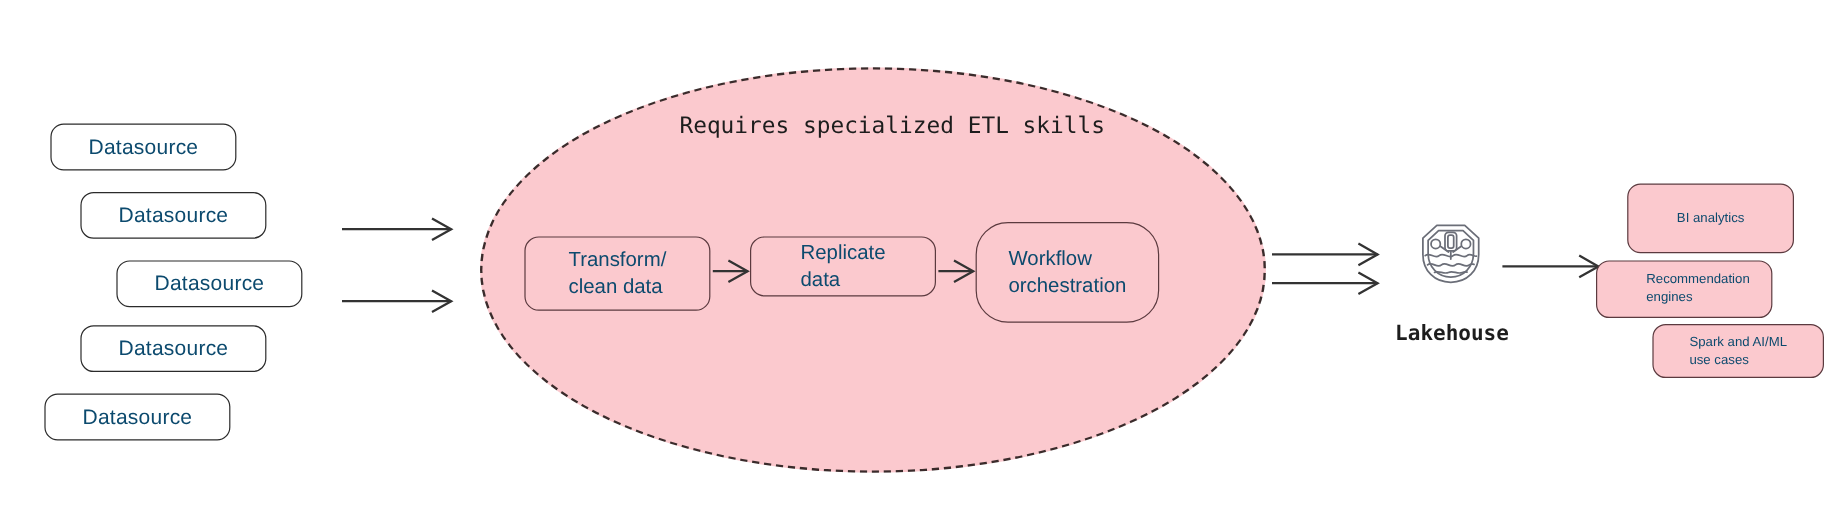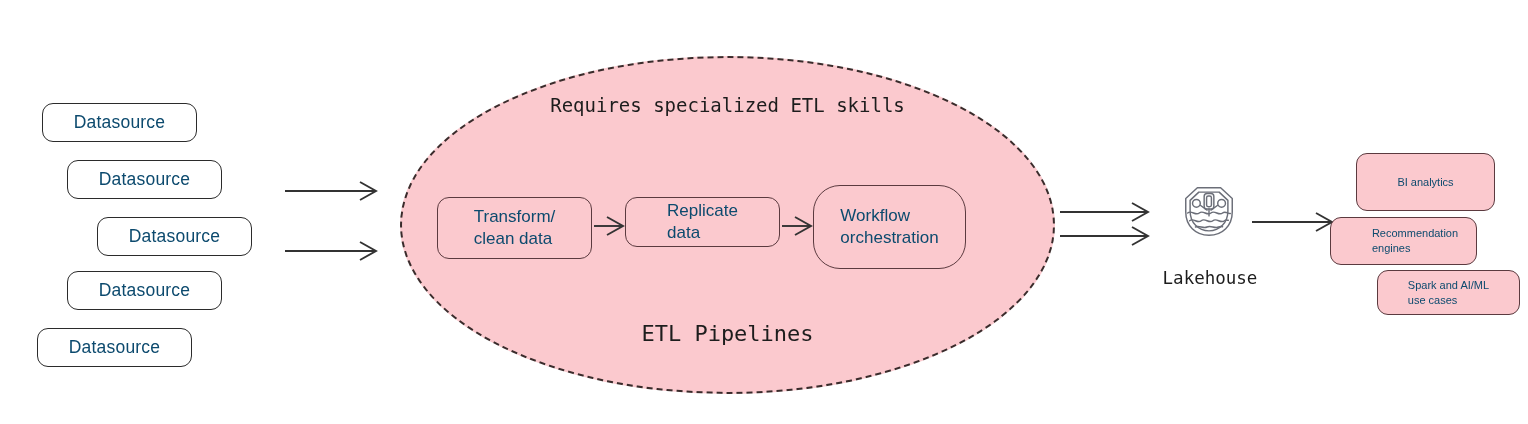--- a/index.html
+++ b/index.html
@@ -115,22 +115,21 @@
         <path class="arrow-line" d="M14 14 L105 14"></path>
         <path class="arrow-head" d="M89 5 L105 14 L89 23"></path>
       </svg>
       <svg class="arrow-svg" width="119" height="28" style="left: 271px; top: 237px;">
         <path class="arrow-line" d="M14 14 L105 14"></path>
         <path class="arrow-head" d="M89 5 L105 14 L89 23"></path>
       </svg>
     </div>
 
   <div class="ellipse" id="etl-ellipse" style="left: 400px; top: 56px; width: 655px; height: 338px;"></div>
-  <div class="ellipse-title" id="etl-caption-top" style="left: 400px; width: 655px; top: 94px; font-size: 19px;">Requires specialized ETL skills</div>
-  <div class="ellipse-title" id="etl-caption-bottom" style="left: 400px; width: 655px; top: 321px; font-size: 22px;">ETL Pipelines</div>
+  <div class="ellipse-title" id="etl-caption-top" style="left: 416px; width: 655px; top: 94px; font-size: 19px;">Requires specialized ETL skills</div>
 
   <div id="etl-stages">
       <div class="node-box pink-box" style="left: 437px; top: 197px; width: 155px; height: 62px;">Transform/
 clean data</div>
       <div class="node-box pink-box" style="left: 625px; top: 197px; width: 155px; height: 50px;">Replicate
 data</div>
       <div class="node-box pink-box" style="left: 813px; top: 185px; width: 153px; height: 84px; border-radius: 27px;">Workflow
 orchestration</div>
     </div>
   <div id="stage-arrows">
@@ -166,21 +165,21 @@
       <rect class="lh-stroke" x="27" y="13" width="10" height="16" rx="3"></rect>
       <rect class="lh-stroke" x="29.5" y="15.5" width="5" height="11" rx="1.8"></rect>
       <circle class="lh-stroke" cx="19" cy="23" r="4"></circle>
       <circle class="lh-stroke" cx="45" cy="23" r="4"></circle>
       <path class="lh-stroke" d="M23 25 L30 30 M41 25 L34 30 M32 29 L32 36"></path>
       <path class="lh-stroke" d="M10 33 C14 29.5 18 36.5 22 33 C26 29.5 30 36.5 34 33 C38 29.5 42 36.5 46 33 C49 30.4 52 34.3 54 33.5"></path>
       <path class="lh-stroke" d="M12 41 C16 37.5 20 44.5 24 41 C28 37.5 32 44.5 36 41 C40 37.5 44 44.5 48 41 C49.6 39.6 51 40.6 52 40.6"></path>
       <path class="lh-stroke" d="M18 47.5 C22 45.5 26 49.5 30 47.5 C34 45.5 38 49.5 42 47.5 C43.6 46.7 45 47 46 47.2"></path>
     </svg>
   </div>
-  <div class="lh-label" id="lakehouse-label" style="left: 1150px; top: 268px; width: 120px;">Lakehouse</div>
+  <div class="lh-label" id="lakehouse-label" style="left: 1150px; top: 268px; width: 120px; font-weight: bold;">Lakehouse</div>
 
   <div id="consumers">
       <div class="node-box out-box" style="left: 1356px; top: 153px; width: 139px; height: 58px;">BI analytics</div>
       <div class="node-box out-box" style="left: 1330px; top: 217px; width: 147px; height: 48px; padding-left: 23px;">Recommendation
 engines</div>
       <div class="node-box out-box" style="left: 1352px; top: 270px; width: 143px; height: 45px; margin-left: 25px;">Spark and AI/ML
 use cases</div>
     </div>
 
 </div>

